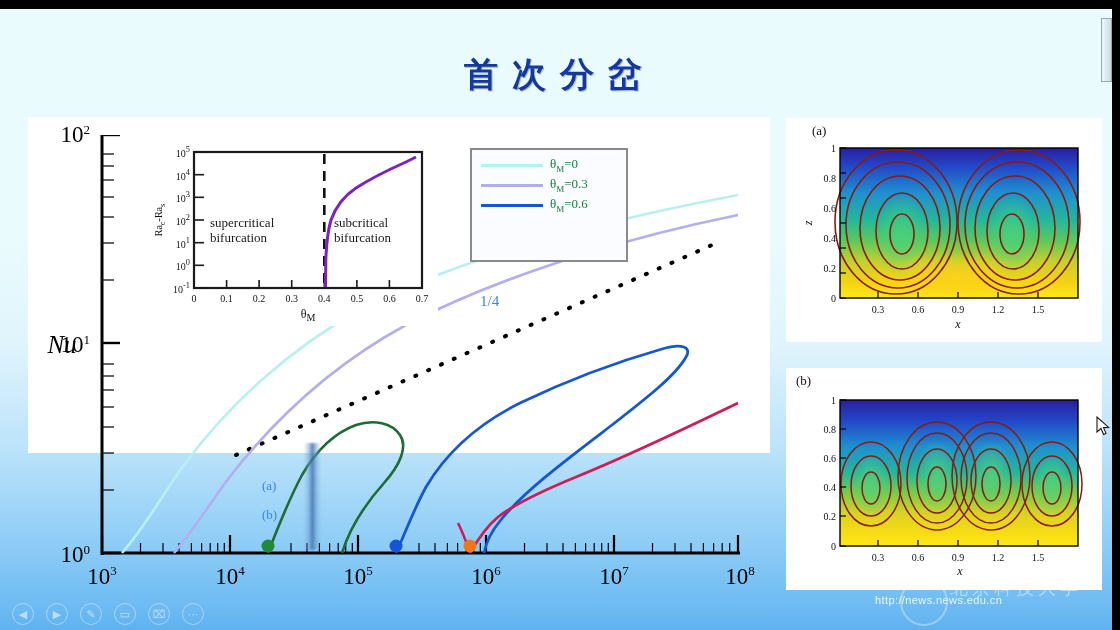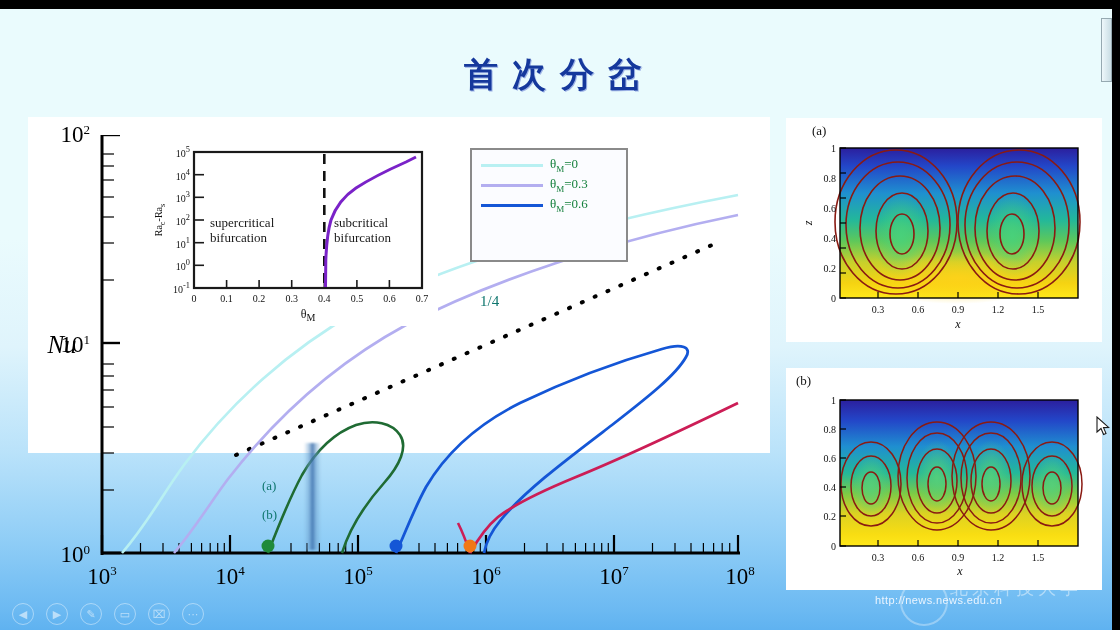--- a/index.html
+++ b/index.html
@@ -76,21 +76,21 @@
 
   
   .laser{
     position:absolute;left:304px;top:443px;width:17px;height:107px;
     background:linear-gradient(to right,
       rgba(150,190,225,0) 0%, rgba(110,160,205,.55) 30%,
       rgba(60,110,170,.85) 50%, rgba(110,160,205,.55) 70%,
       rgba(150,190,225,0) 100%);
     filter:blur(1px);
   }
-  .annot{position:absolute;font-size:13px;color:#0f766e;font-family:"Liberation Serif",serif;}
+  .annot{position:absolute;font-size:13px;color:#3b82f6;font-family:"Liberation Serif",serif;}
 
   
   .panel{position:absolute;background:#ffffff;}
   .panel-a{left:786px;top:118px;width:316px;height:224px;}
   .panel-b{left:786px;top:368px;width:316px;height:222px;}
   .panel-tag{position:absolute;font-size:13px;color:#111;font-family:"Liberation Serif",serif;}
   .ptick{position:absolute;font-size:10px;color:#111;font-family:"Liberation Serif",serif;}
   .pxlab{position:absolute;font-size:12px;font-style:italic;color:#111;}
 
   

